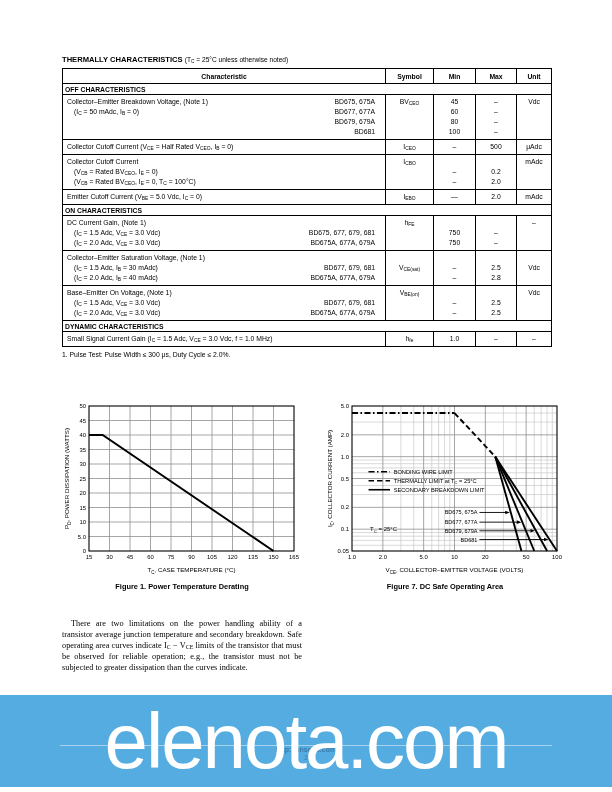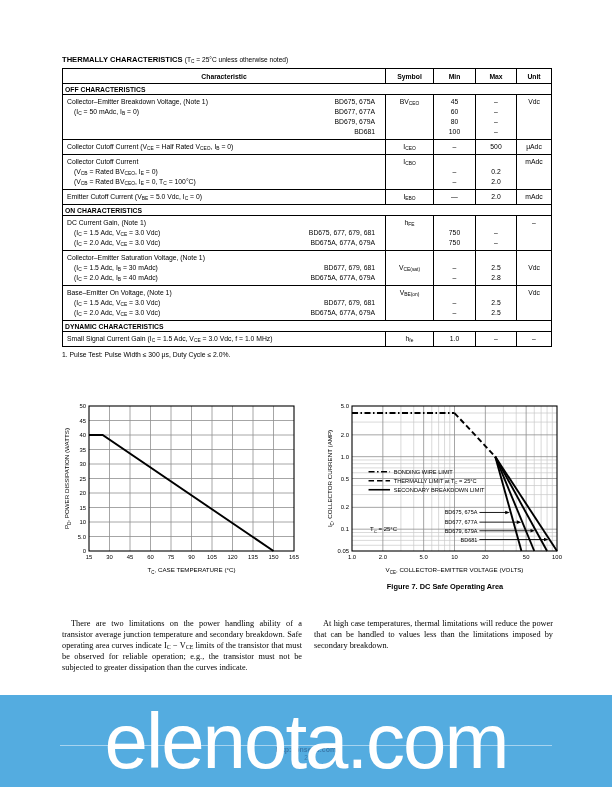--- a/index.html
+++ b/index.html
@@ -289,20 +289,21 @@
           <text x="24" y="66" text-anchor="end" font-size="5.9" font-family="Liberation Sans, sans-serif">30</text>
           <text x="24" y="51.5" text-anchor="end" font-size="5.9" font-family="Liberation Sans, sans-serif">35</text>
           <text x="24" y="37" text-anchor="end" font-size="5.9" font-family="Liberation Sans, sans-serif">40</text>
           <text x="24" y="22.5" text-anchor="end" font-size="5.9" font-family="Liberation Sans, sans-serif">45</text>
           <text x="24" y="8" text-anchor="end" font-size="5.9" font-family="Liberation Sans, sans-serif">50</text>
           <text x="129.5" y="172" text-anchor="middle" font-size="6.2" font-family="Liberation Sans, sans-serif"><tspan>T</tspan><tspan dy="1.6" font-size="4.4639999999999995">C</tspan><tspan dy="-1.6" font-size="6.2">​</tspan><tspan>, CASE TEMPERATURE (°C)</tspan></text>
           <text transform="rotate(-90)" x="-78.5" y="7" text-anchor="middle" font-size="6.2" font-family="Liberation Sans, sans-serif"><tspan>P</tspan><tspan dy="1.6" font-size="4.4639999999999995">D</tspan><tspan dy="-1.6" font-size="6.2">​</tspan><tspan>, POWER DISSIPATION (WATTS)</tspan></text>
           <polyline points="27,35 40.666666666666664,35 211.5,151" fill="none" stroke="#000" stroke-width="1.9"></polyline>
         </svg>
       </div>
+    <div class="fig-caption">Figure 1. Power Temperature Derating</div>
   </div>
 
   <div class="fig" style="left:325px; top:400px;">
     <div id="fig2-svg">
         <svg width="238" height="178" viewBox="0 0 238 178">
           <line x1="75.9049286087654" y1="6" x2="75.9049286087654" y2="151" stroke="#c9c9c9" stroke-width="0.7"></line>
           <line x1="88.71114911111614" y1="6" x2="88.71114911111614" y2="151" stroke="#c9c9c9" stroke-width="0.7"></line>
           <line x1="106.76050316432347" y1="6" x2="106.76050316432347" y2="151" stroke="#c9c9c9" stroke-width="0.7"></line>
           <line x1="113.62254910146132" y1="6" x2="113.62254910146132" y2="151" stroke="#c9c9c9" stroke-width="0.7"></line>
           <line x1="119.5667236666742" y1="6" x2="119.5667236666742" y2="151" stroke="#c9c9c9" stroke-width="0.7"></line>
@@ -376,21 +377,20 @@
           <polygon points="209.972999052646,130.79036393091988 205.472999052646,128.99036393091987 205.472999052646,132.5903639309199" fill="#000"></polygon>
           <text x="152.41139999034516" y="141.5187193230944" text-anchor="end" font-size="5.5" font-family="Liberation Sans, sans-serif">BD681</text>
           <line x1="154.41139999034516" y1="139.5187193230944" x2="220.4884657572323" y2="139.5187193230944" stroke="#000" stroke-width="0.9"></line>
           <polygon points="223.4884657572323,139.5187193230944 218.9884657572323,137.71871932309438 218.9884657572323,141.3187193230944" fill="#000"></polygon>
         </svg>
       </div>
     <div class="fig-caption">Figure 7. DC Safe Operating Area</div>
   </div>
 
   <div class="para" style="left:62px; top:618px; width:240px;">There are two limitations on the power handling ability of a transistor average junction temperature and secondary breakdown. Safe operating area curves indicate I<sub>C</sub> − V<sub>CE</sub> limits of the transistor that must be observed for reliable operation; e.g., the transistor must not be subjected to greater dissipation than the curves indicate.</div>
-  <div class="para" style="left:314px; top:618px; width:239px;">At high case temperatures, thermal limitations will reduce the power that can be handled to values less than the limitations imposed by secondary breakdown.</div>
 
   <div class="banner">
     <div class="banner-bg" id="banner-bg" style="background: rgb(84, 172, 224);"></div>
     <div class="footer-divider"></div>
     <div class="footer-ghost">
       <div>http://onsemi.com</div>
       <div class="footer-page">2</div>
     </div>
     <div class="watermark">elenota.com</div>
   </div>

